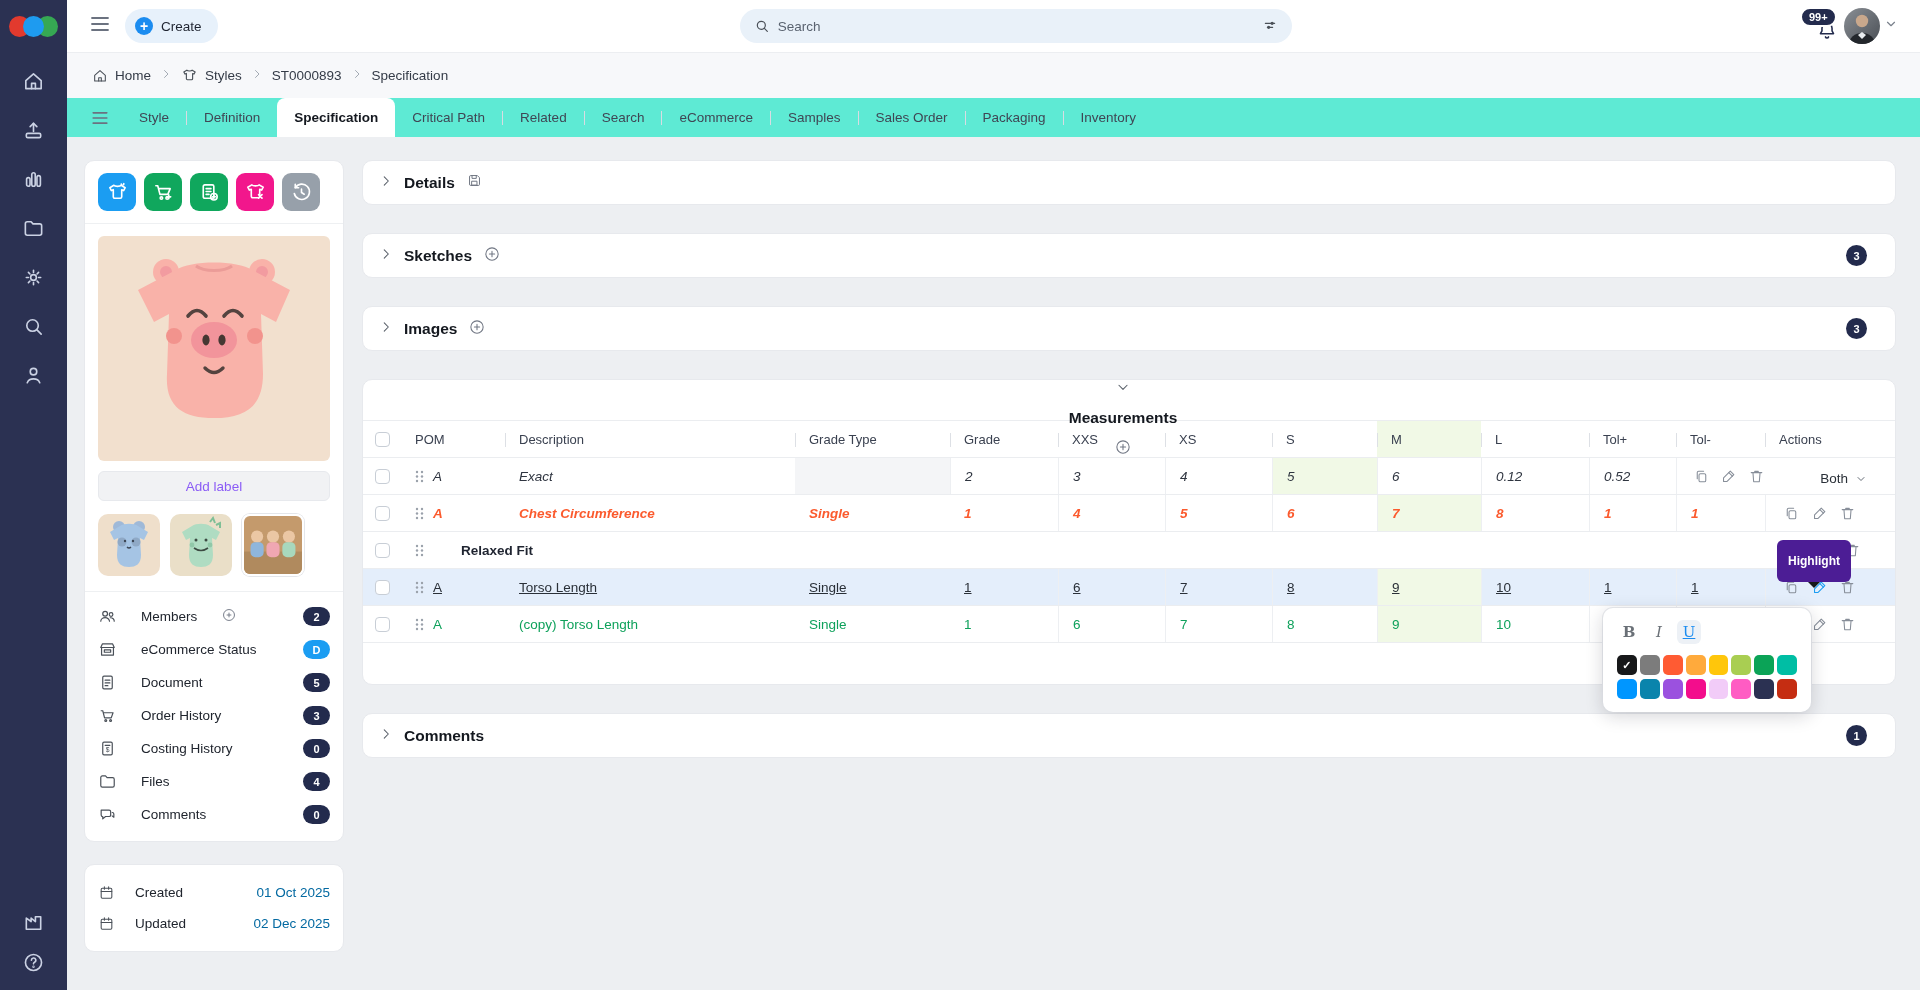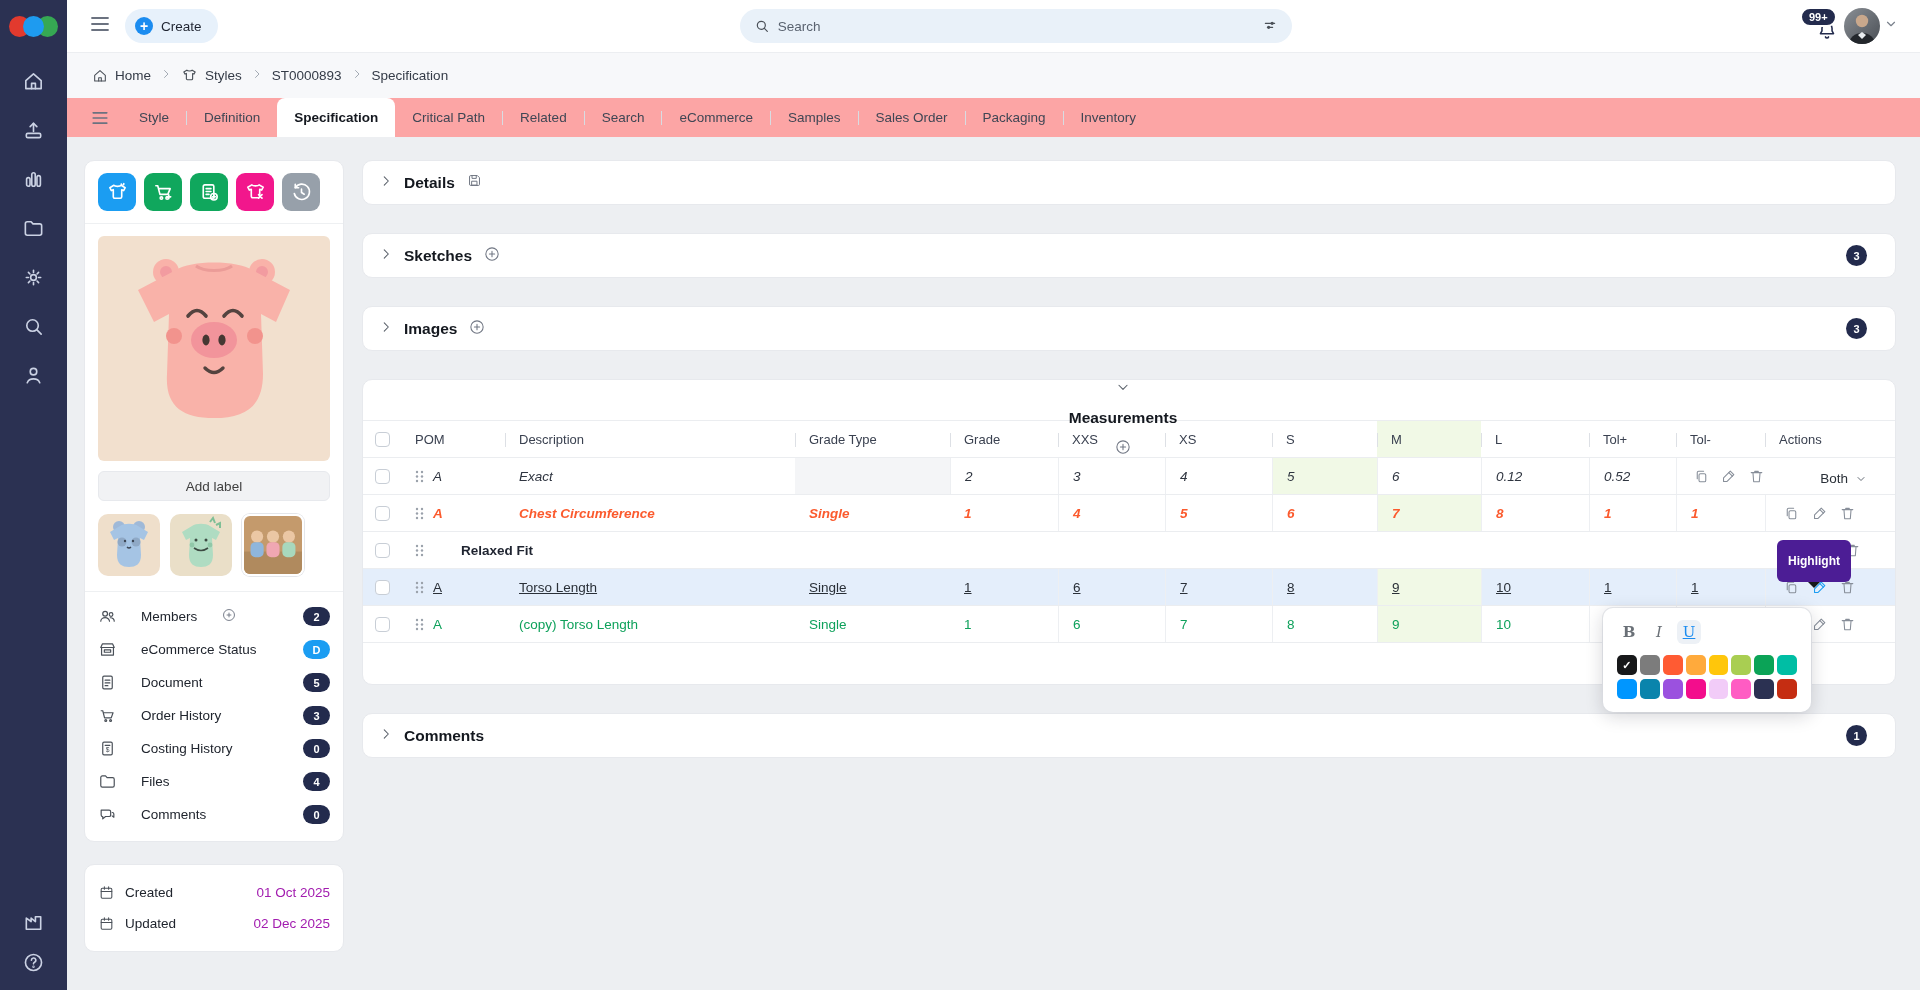--- a/index.html
+++ b/index.html
@@ -37,58 +37,58 @@
   .avatar { width:36px; height:36px; border-radius:50%; overflow:hidden; background:linear-gradient(135deg,#8a8f95,#4a4f55); position:relative; cursor:pointer; }
   .avatar svg { position:absolute; bottom:0; left:0; }
 
   
   .crumbbar { height:46px; background:#F7F8FA; border-top:1px solid #ECEEF1; display:flex; align-items:center; padding:0 25px; gap:9px; font-size:13.5px; color:#343B47; }
   .crumbbar .sep svg { stroke:#9AA1AB; fill:none; stroke-width:1.8; stroke-linecap:round; stroke-linejoin:round; }
   .crumb { display:flex; align-items:center; gap:7px; cursor:pointer; }
   .crumb svg { stroke:#4A5058; fill:none; stroke-width:1.6; stroke-linecap:round; stroke-linejoin:round; }
 
   
-  .tabsbar { height:39px; background:#fca5a5; display:flex; align-items:stretch; padding:0 10px 0 25px; }
+  .tabsbar { height:39px; background:#5eead4; display:flex; align-items:stretch; padding:0 10px 0 25px; }
   .tabsbar .hamb { display:flex; align-items:center; margin-right:14px; cursor:pointer; }
   .tab { display:flex; align-items:center; padding:0 17px; font-size:13.5px; color:#3F4654; cursor:pointer; white-space:nowrap; }
   .tab.active { background:#fff; border-radius:8px 8px 0 0; color:#14181F; font-weight:700; }
   .tabdiv { width:1px; height:14px; background:#D8DCE2; align-self:center; }
 
   
   .content { flex:1; display:flex; gap:18px; padding:23px 24px 0 17px; min-height:0; }
   .card { background:#fff; border:1px solid #E7E9ED; border-radius:10px; }
 
   .left-col { width:260px; flex-shrink:0; display:flex; flex-direction:column; gap:22px; }
   .left-card { padding:12px 13px 10px; }
   .tools { display:flex; gap:8px; }
   .toolbtn { width:38px; height:38px; border-radius:9px; display:flex; align-items:center; justify-content:center; cursor:pointer; }
   .toolbtn svg { stroke:#fff; fill:none; stroke-width:1.7; stroke-linecap:round; stroke-linejoin:round; }
   .ldiv { border-top:1px solid #EEF0F2; margin:12px -13px; }
   .ldiv2 { border-top:1px solid #EEF0F2; margin:15px -13px 8px; }
   .prodimg { width:232px; height:225px; border-radius:6px; overflow:hidden; display:block; }
-  .addlabel { margin-top:10px; width:100%; height:30px; background:#F1F2F4; border:1px solid #E7E9ED; border-radius:6px; font-size:13.5px; color:#404040; display:flex; align-items:center; justify-content:center; cursor:pointer; }
+  .addlabel { margin-top:10px; width:100%; height:30px; background:#F1F2F4; border:1px solid #E7E9ED; border-radius:6px; font-size:13.5px; color:#8b5cf6; display:flex; align-items:center; justify-content:center; cursor:pointer; }
   .thumbs { margin-top:13px; display:flex; gap:10px; }
   .thumb { width:62px; height:62px; border-radius:10px; overflow:hidden; cursor:pointer; }
   .thumb.photo { border:2px solid #fff; box-shadow:0 0 0 1px #E4E6EA; border-radius:8px; }
   .approved { margin-top:16px; width:100%; height:36px; border-radius:18px; background:#0CA750; color:#fff; font-size:14px; font-weight:700; display:flex; align-items:center; justify-content:center; gap:9px; cursor:pointer; }
   .approved svg { stroke:#fff; fill:none; stroke-width:2; stroke-linecap:round; stroke-linejoin:round; }
 
   .pmenu { display:flex; flex-direction:column; }
   .pitem { height:33px; display:flex; align-items:center; gap:24px; cursor:pointer; }
   .pitem svg.mi { stroke:#4A5058; fill:none; stroke-width:1.5; stroke-linecap:round; stroke-linejoin:round; flex-shrink:0; }
   .pitem .plabel { font-size:13.5px; color:#20252E; }
   .addmini svg { stroke:#707683; fill:none; stroke-width:1.4; }
   .pbadge { margin-left:auto; min-width:27px; height:19px; padding:0 8px; border-radius:10px; background:#232B4D; color:#fff; font-size:11px; font-weight:700; display:flex; align-items:center; justify-content:center; }
   .pbadge.blue { background:#1B9DF2; }
 
   .meta-card { padding:12px 13px; }
-  .mrow { height:31px; display:flex; align-items:center; gap:10px; }
+  .mrow { height:31px; display:flex; align-items:center; gap:20px; }
   .mrow svg { stroke:#4A5058; fill:none; stroke-width:1.5; stroke-linecap:round; flex-shrink:0; }
   .mlabel { font-size:13.5px; color:#20252E; }
-  .mval { margin-left:auto; font-size:13.5px; color:#a21caf; }
+  .mval { margin-left:auto; font-size:13.5px; color:#0369a1; }
 
   
   .right-col { flex:1; display:flex; flex-direction:column; gap:28px; min-width:0; }
   .sect { height:45px; display:flex; align-items:center; padding:0 28px 0 16px; gap:11px; flex-shrink:0; }
   .sect .chev svg, .mhead .chev svg { stroke:#555C66; fill:none; stroke-width:1.8; stroke-linecap:round; stroke-linejoin:round; }
   .stitle { font-size:15.5px; font-weight:700; color:#14181F; }
   .addcirc svg, .sicon svg { stroke:#707683; fill:none; stroke-width:1.4; stroke-linecap:round; stroke-linejoin:round; }
   .cbadge { margin-left:auto; width:21px; height:21px; border-radius:50%; background:#232B4D; color:#fff; font-size:11px; font-weight:700; display:flex; align-items:center; justify-content:center; }
 
   .measure-card { position:relative; padding-bottom:41px; }

